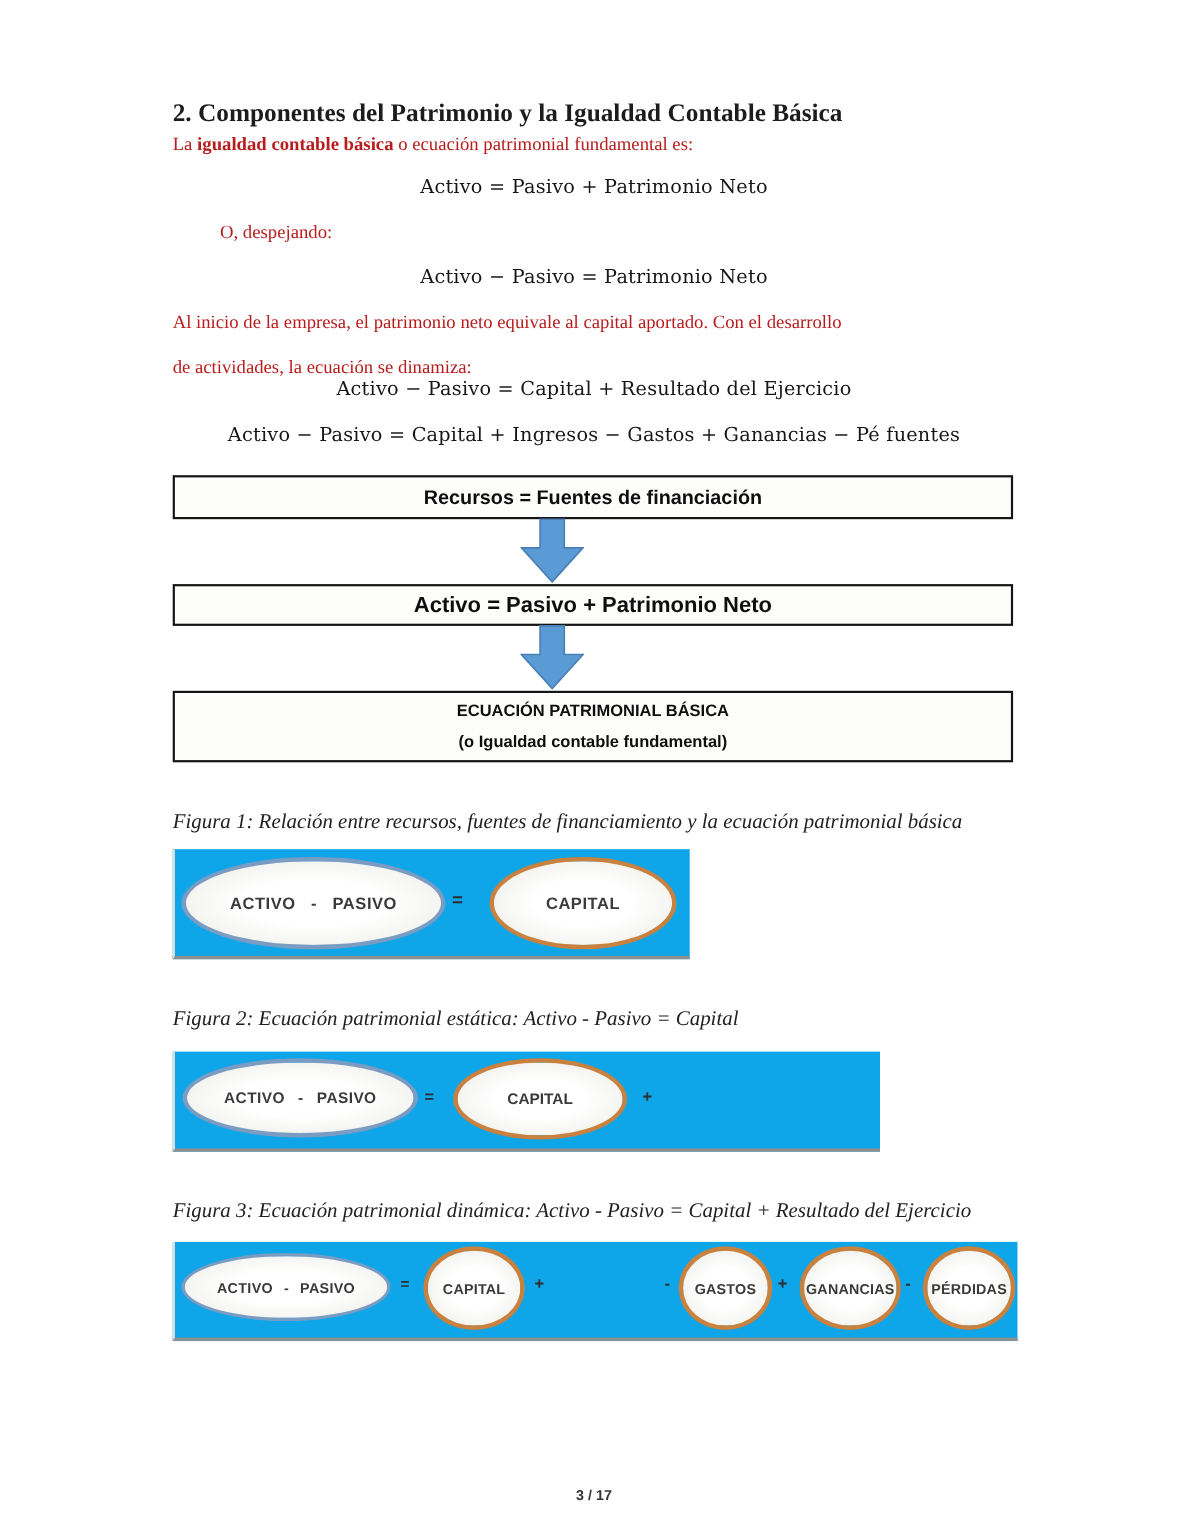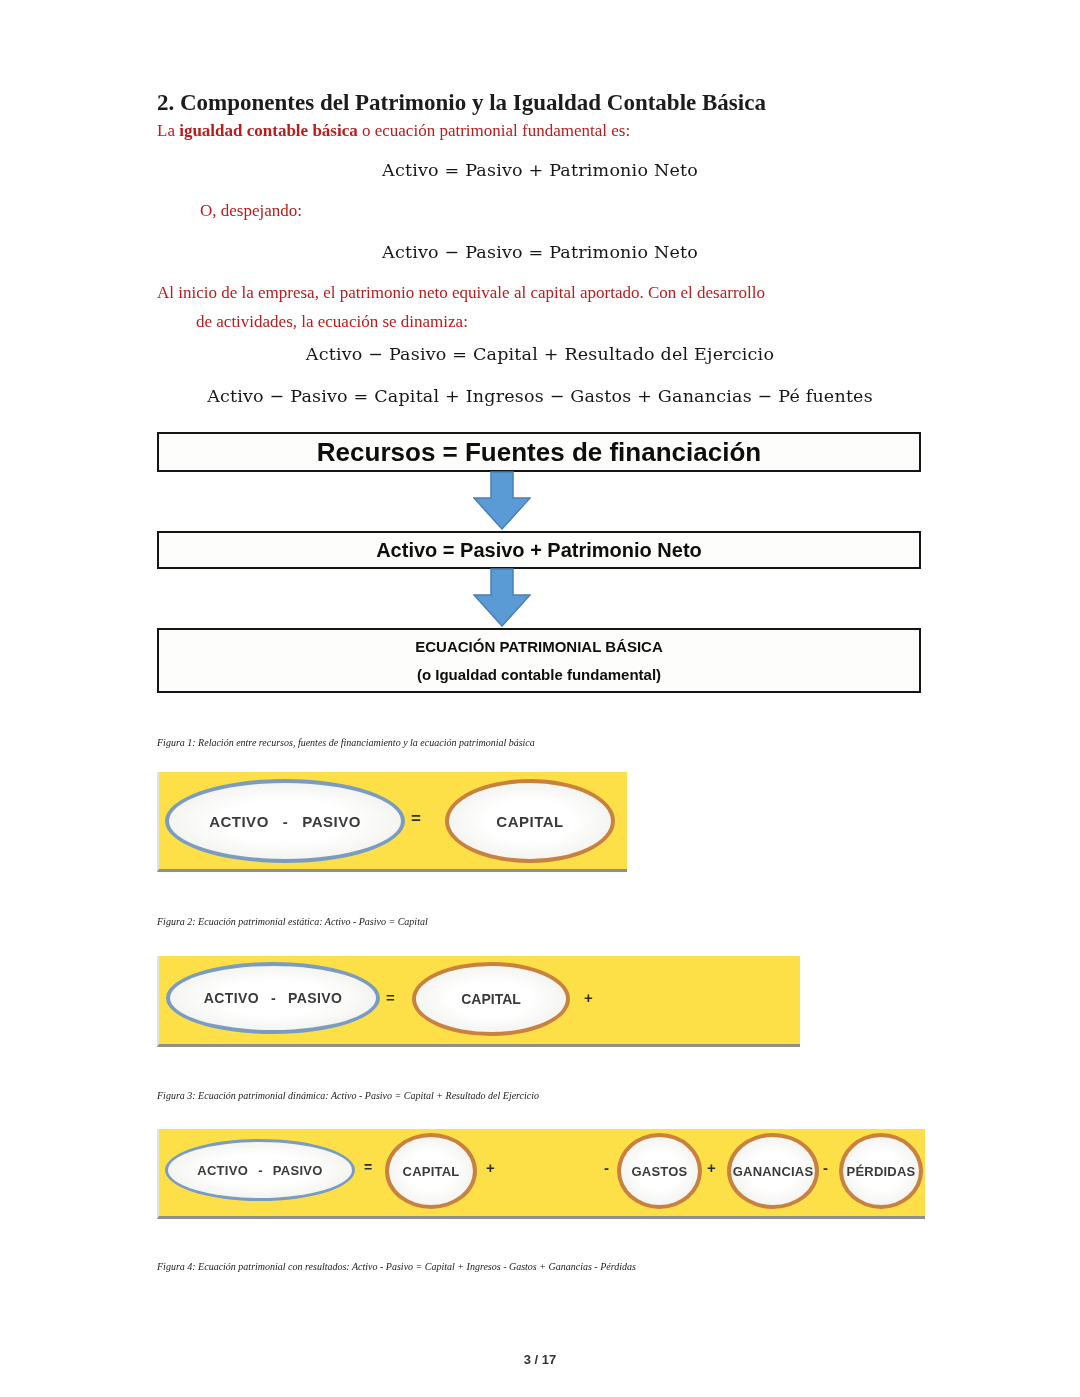--- a/index.html
+++ b/index.html
@@ -4,42 +4,42 @@
 <style>
   html,body{margin:0;padding:0;background:#ffffff;}
   .page{position:relative;width:1080px;height:1397px;background:#ffffff;overflow:hidden;
         font-family:"Liberation Serif",serif;color:#1a1a1a;}
   .abs{position:absolute;}
   .heading{left:157px;top:90px;font-size:23px;font-weight:700;color:#1c1c1c;white-space:nowrap;}
   .bodytext{left:157px;font-size:17px;color:#b91c1c;white-space:nowrap;}
   .intro{top:121px;}
   .despejando{top:201px;margin-left:43px;}
   .para1{top:283px;}
-  .para2{top:312px;margin-left:39px;}
+  .para2{top:324px;}
   .equation{left:0;width:1080px;text-align:center;font-family:"DejaVu Serif",serif;
             font-size:17.5px;color:#161616;letter-spacing:.2px;white-space:nowrap;}
   .eq1{top:160px;} .eq2{top:242px;} .eq3{top:344px;} .eq4{top:386px;}
 
   
   .flowbox{left:157px;width:760px;border:2.5px solid #151515;background:#fdfdfc;
            display:flex;align-items:center;justify-content:center;flex-direction:column;
            font-family:"Liberation Sans",sans-serif;font-weight:700;color:#0e0e0e;}
-  .box1{top:432px;height:36px;font-size:26px;}
+  .box1{top:432px;height:36px;font-size:18px;}
   .box2{top:531px;height:34px;font-size:20px;}
   .box3{top:628px;height:61px;font-size:15px;line-height:28px;}
   .arrow{left:473px;width:58px;height:59px;}
   .arrow1{top:471px;} .arrow2{top:568px;}
   .arrow polygon{stroke:#4a7fb5;stroke-width:1.5;}
 
   
-  .caption{left:157px;font-style:italic;font-size:10px;color:#212121;white-space:nowrap;}
+  .caption{left:157px;font-style:italic;font-size:19px;color:#212121;white-space:nowrap;}
   .cap1{top:737px;} .cap2{top:916px;} .cap3{top:1090px;} .cap4{top:1261px;}
 
   
-  .figimg{background:#fde047;border-bottom:3px solid #8f8f8f;border-left:2px solid #e2e2de;}
+  .figimg{background:#0ea5e9;border-bottom:3px solid #8f8f8f;border-left:2px solid #e2e2de;}
   .fig1{left:157px;top:772px;width:468px;height:97px;}
   .fig2{left:157px;top:956px;width:641px;height:88px;}
   .fig3{left:157px;top:1129px;width:766px;height:87px;}
   .ellipse{position:absolute;border-radius:50%;display:flex;align-items:center;justify-content:center;
            gap:14px;background:radial-gradient(closest-side,#ffffff 55%,#f4f4f1 100%);
            font-family:"Liberation Sans",sans-serif;font-weight:700;color:#3a3a3a;}
   .blue{border:4px solid #7b9cc2;}
   .orange{border:4px solid #c8813f;}
   .op{position:absolute;font-family:"Liberation Sans",sans-serif;font-weight:700;color:#2d2d2d;}
   
@@ -157,17 +157,16 @@
     <span class="op f3-op3">+</span>
     <div class="ellipse orange circle f3-c4">
       <span>GANANCIAS</span>
     </div>
     <span class="op f3-op4">-</span>
     <div class="ellipse orange circle f3-c5">
       <span>PÉRDIDAS</span>
     </div>
   </div>
 
-  <div class="abs caption cap4">Figura 4: Ecuación patrimonial con resultados: Activo - Pasivo = Capital + Ingresos - Gastos + Ganancias - Pérdidas</div>
 
   <div class="abs pagenum">3 / 17</div>
 
 </div>
 
 </body></html>

